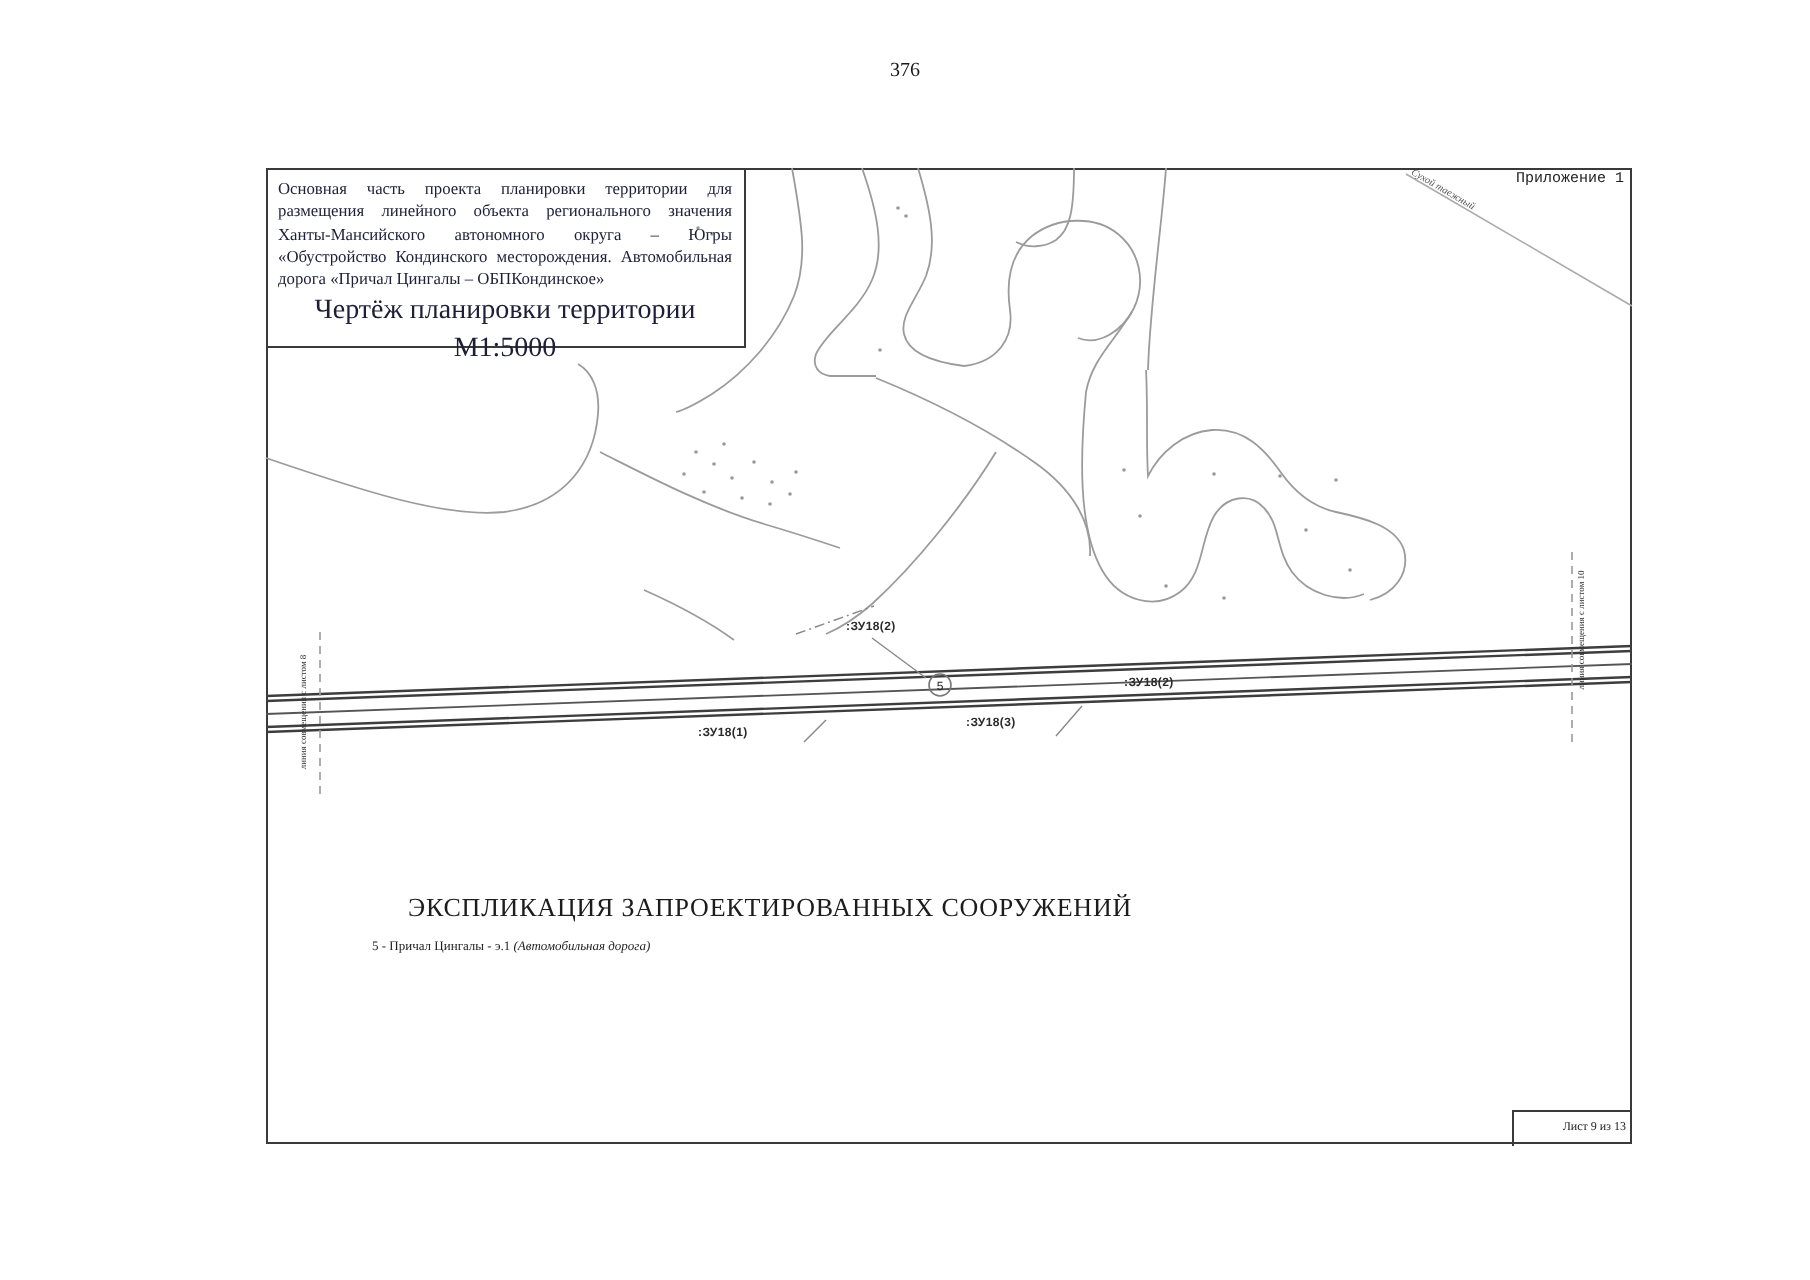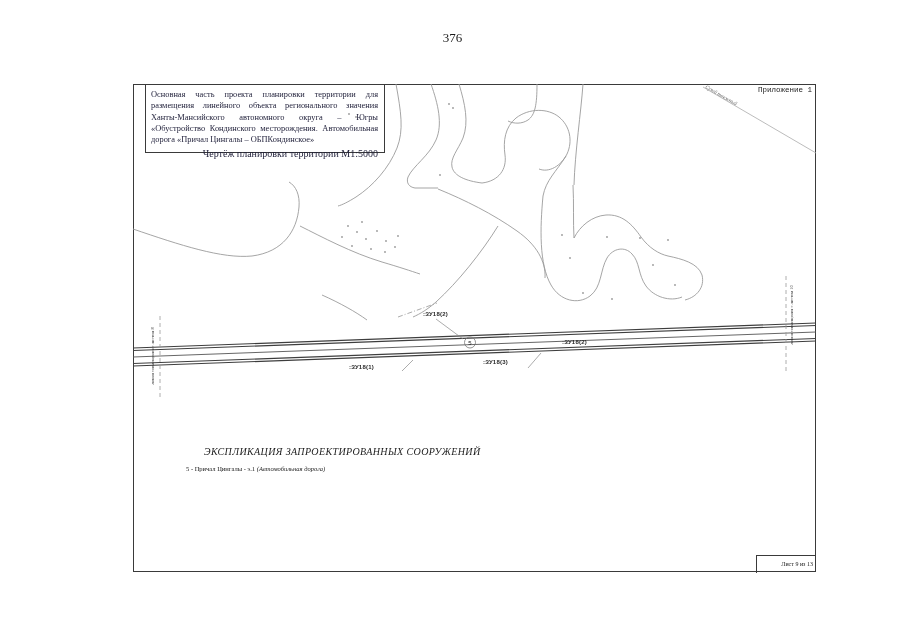--- a/index.html
+++ b/index.html
@@ -1,38 +1,38 @@
 <!DOCTYPE html>
 <html><head>
 <meta charset="utf-8">
 <style>
   html,body{margin:0;padding:0;background:#fff;}
   #page{position:relative;width:905px;height:640px;background:#ffffff;overflow:hidden;
         font-family:"Liberation Serif", serif;color:#222;}
   .abs{position:absolute;}
-  #page-number{left:0;top:30px;width:905px;text-align:center;font-size:13px;color:#1a1a1a;}
+  #page-number{left:0;top:30px;width:905px;text-align:center;font-size:10px;color:#1a1a1a;}
   #frame{left:133px;top:84px;width:683px;height:488px;border:1px solid #3a3a3a;box-sizing:border-box;}
-  #title-block{left:133px;top:84px;width:240px;height:69px;border:1px solid #3a3a3a;box-sizing:border-box;
-               padding:4px 6px 0 5px;color:#1e1e38;margin-left:12px;}
+  #title-block{left:133px;top:84px;width:240px;height:90px;border:1px solid #3a3a3a;box-sizing:border-box;
+               padding:4px 6px 0 5px;color:#1e1e38;}
   #title-paragraph{font-size:8.4px;line-height:1.34;text-align:justify;}
-  #title-scale{font-size:10px;line-height:1.34;margin-top:2px;text-align:right;}
+  #title-scale{font-size:14px;line-height:1.34;margin-top:2px;text-align:center;}
   #annex-label{left:700px;top:86px;width:112px;text-align:right;font-size:7.5px;color:#222;font-family:Liberation Mono, monospace;}
   #stream-label{left:707px;top:84px;font-size:6px;font-style:italic;color:#555;
                 transform:rotate(30deg) scale(0.85);transform-origin:left top;white-space:nowrap;}
   .road-label{font-family:"Liberation Sans", sans-serif;font-size:6px;font-weight:bold;
               color:#2a2a2a;white-space:nowrap;letter-spacing:0.2px;}
   #zu-label-0{left:423px;top:311px;}
   #zu-label-1{left:349px;top:364px;}
   #zu-label-2{left:483px;top:359px;}
   #zu-label-3{left:562px;top:339px;}
   .match-text{font-size:6px;color:#333;white-space:nowrap;transform-origin:center center;}
   #match-left{left:92px;top:353px;width:120px;text-align:center;transform:rotate(-90deg) scale(0.75);}
   #match-right{left:731px;top:312px;width:120px;text-align:center;transform:rotate(-90deg) scale(0.75);}
   #legend{left:186px;top:446px;width:420px;color:#1c1c1c;}
-  #legend-header{font-size:10px;letter-spacing:0.4px;margin-left:18px;font-style:italic;}
+  #legend-header{font-size:13px;letter-spacing:0.4px;margin-left:18px;}
   #legend-item{font-size:6.5px;margin-top:8px;}
   #legend-item .note{font-style:italic;}
   #sheet-cell{left:756px;top:555px;width:60px;height:18px;border-left:1px solid #3a3a3a;border-top:1px solid #3a3a3a;
               box-sizing:border-box;font-size:6px;text-align:right;padding:5px 3px 0 0;color:#1a1a1a;}
   svg text{font-family:"Liberation Sans", sans-serif;}
 </style>
 </head>
 <body>
 
 <div id="page">

